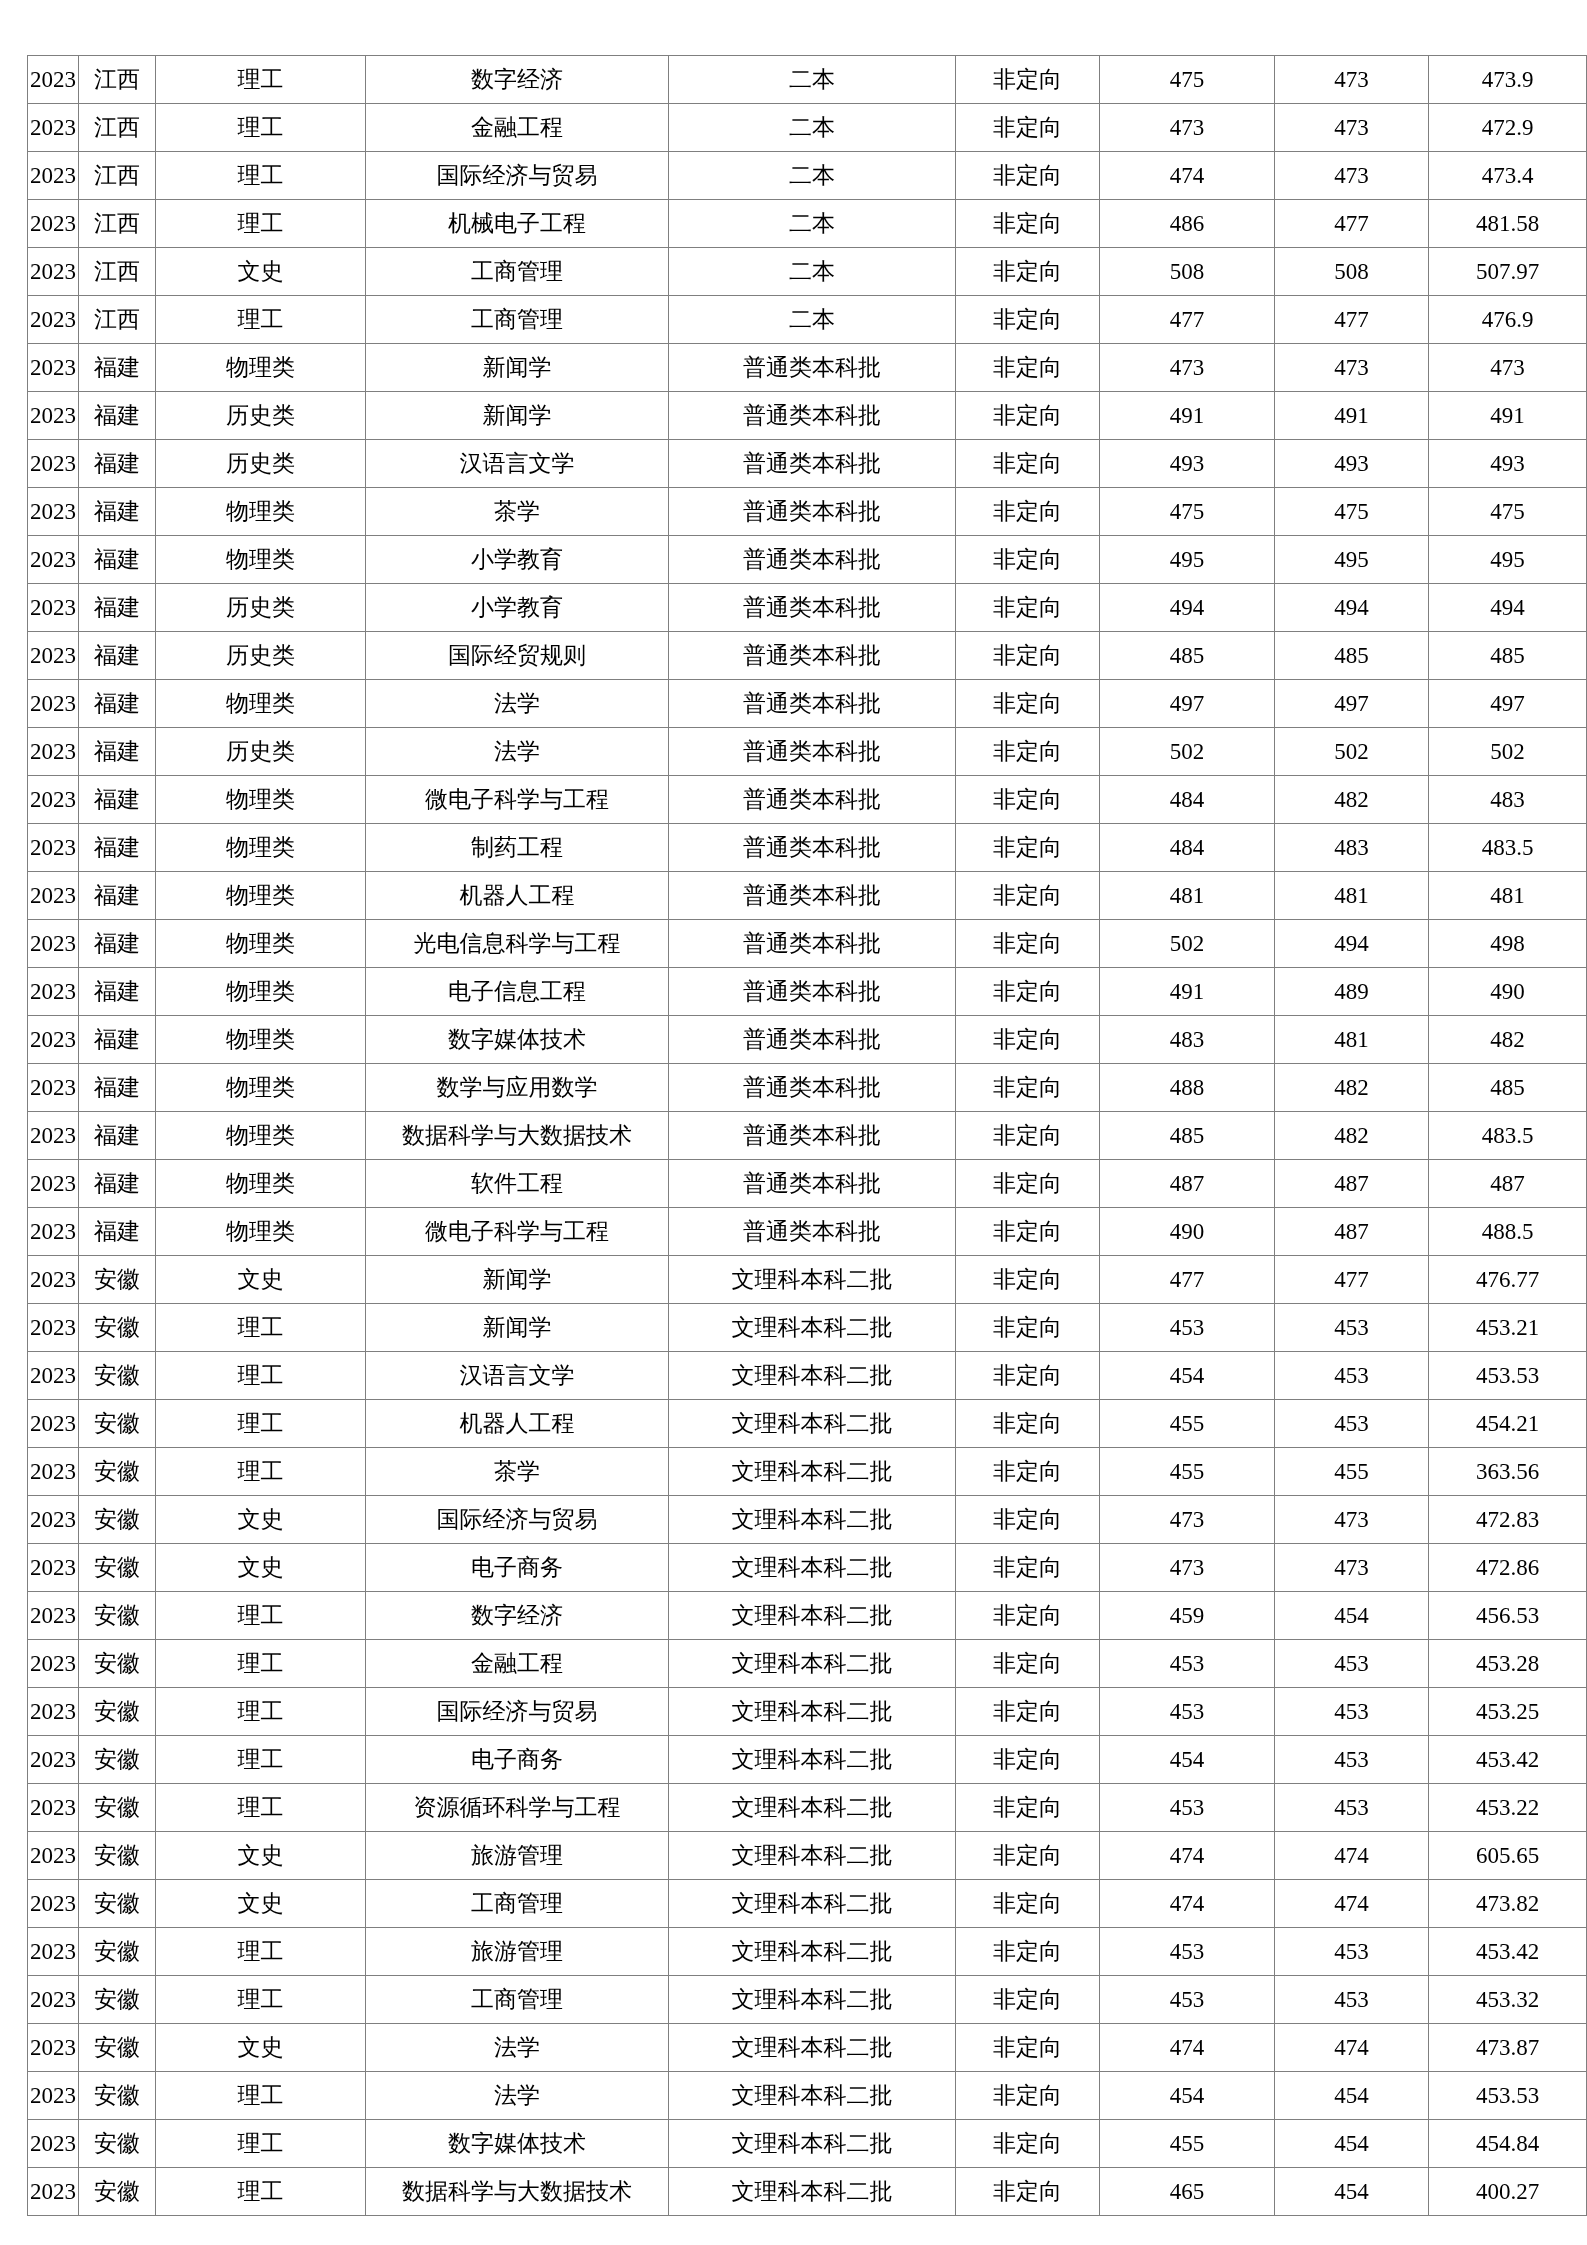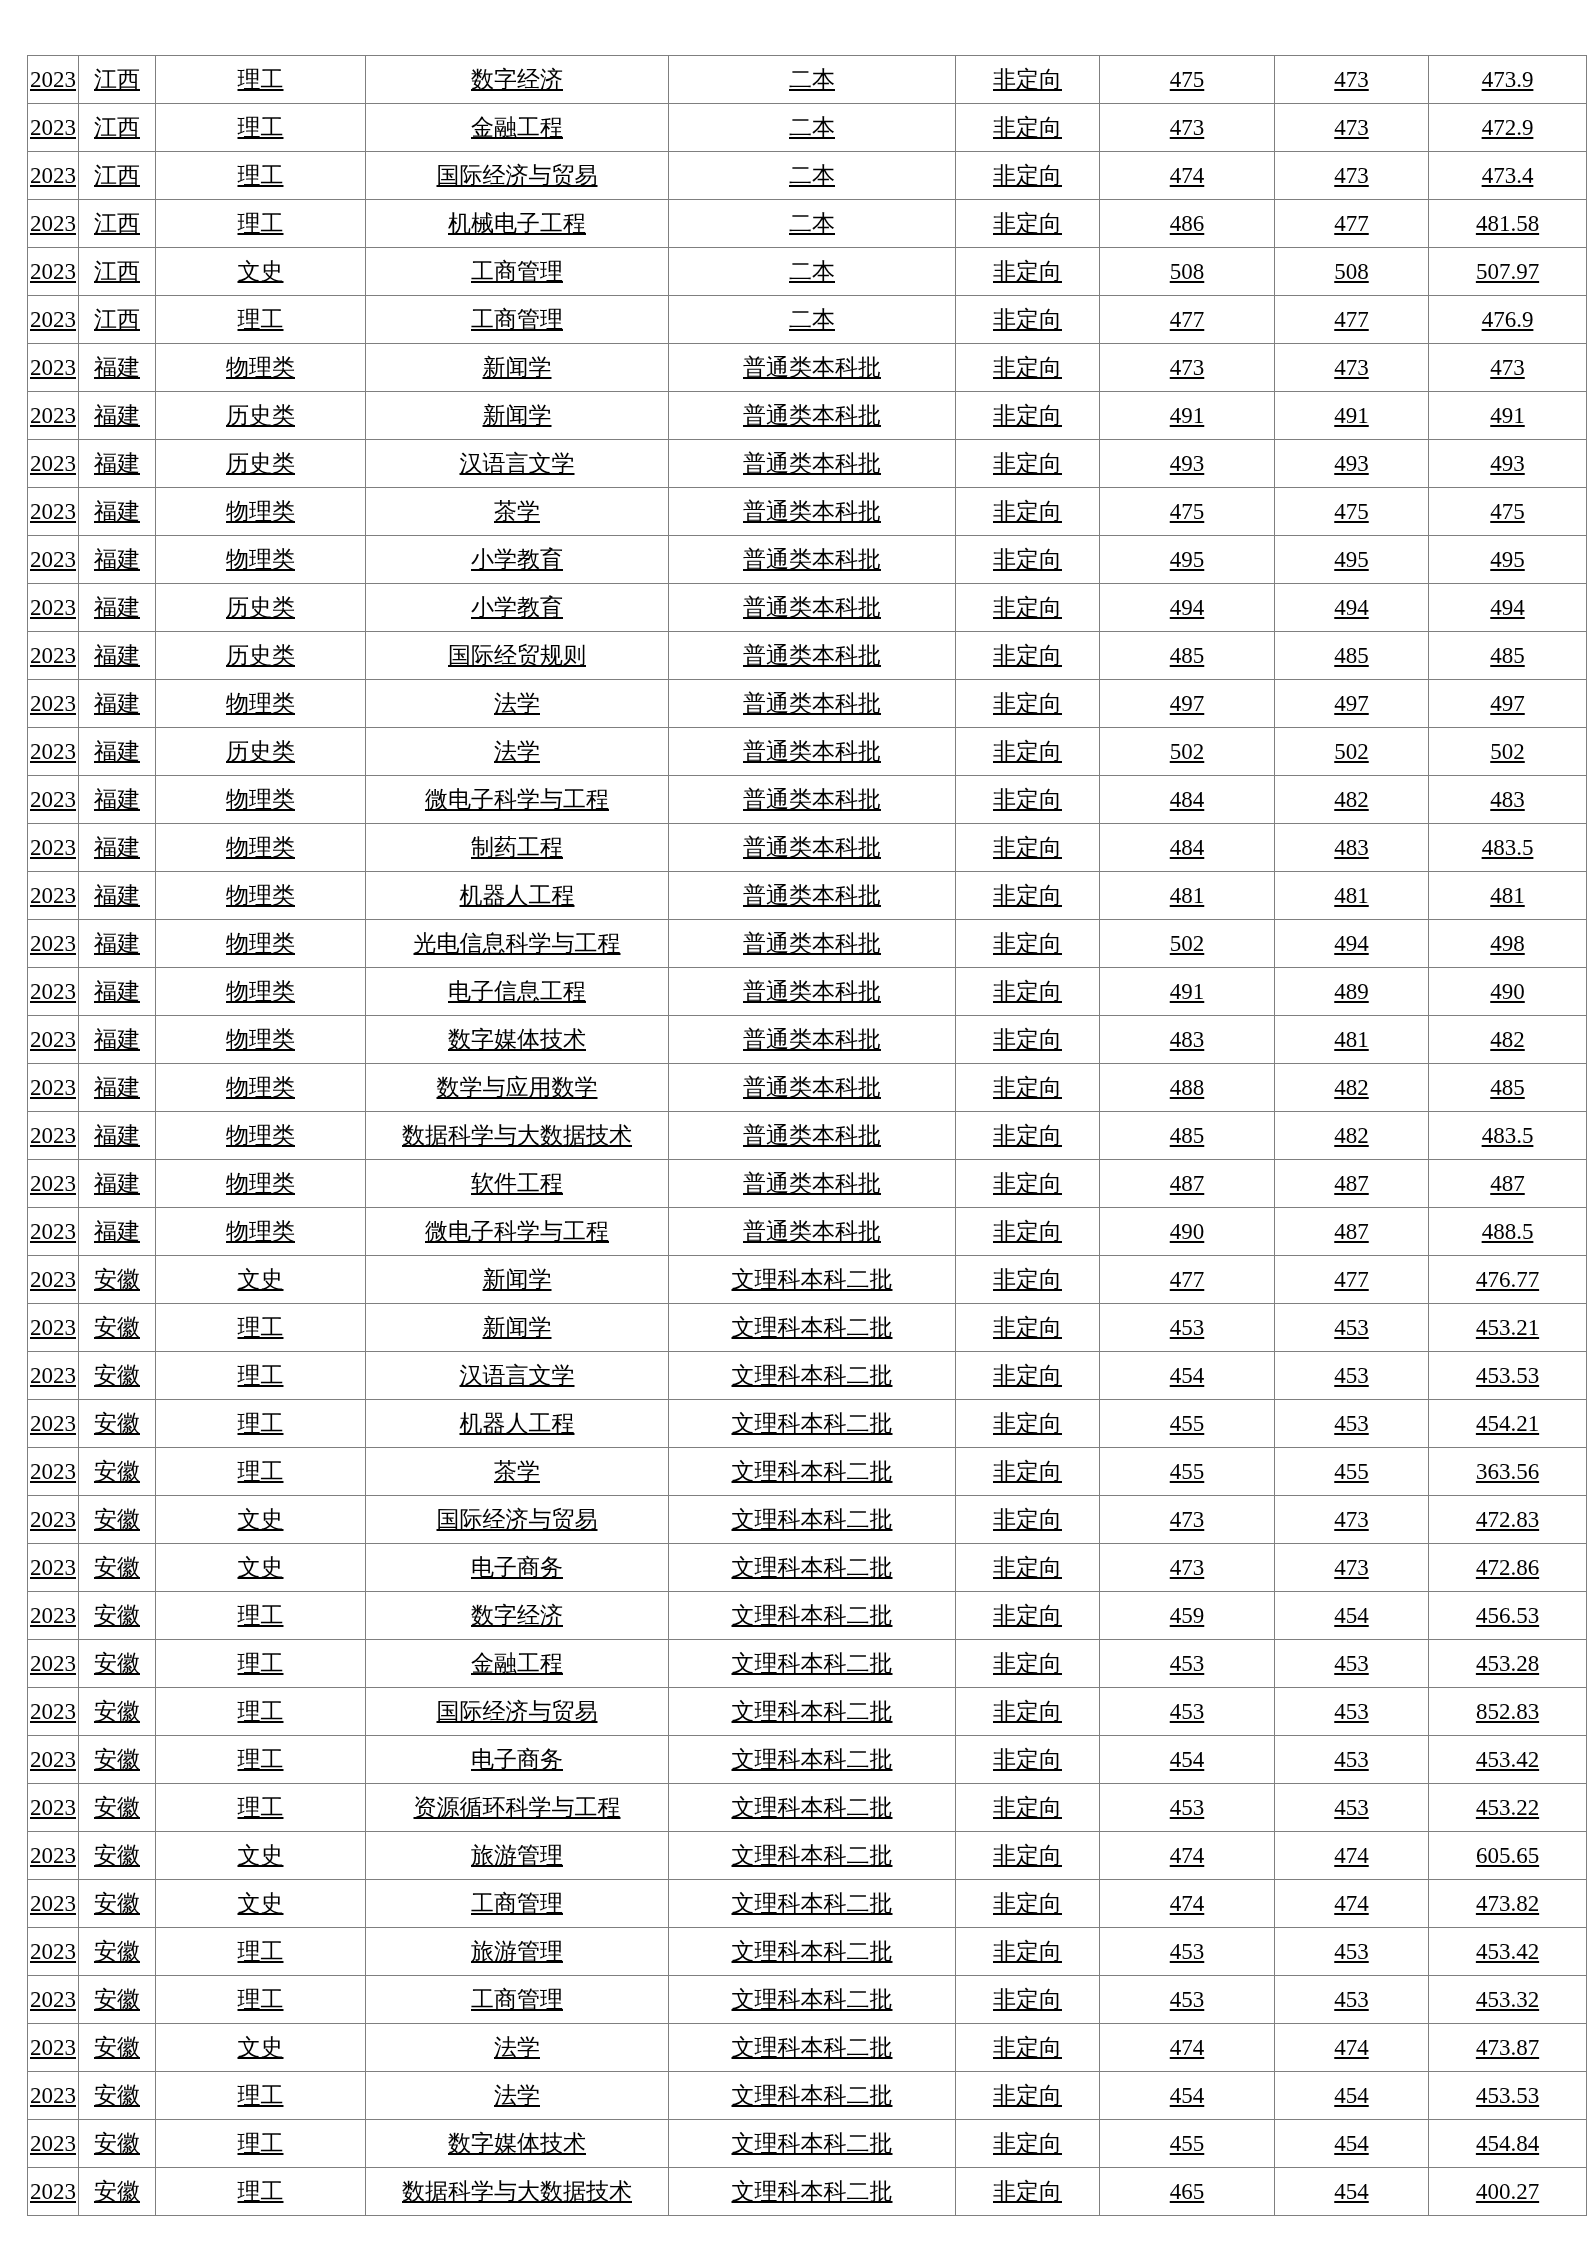--- a/index.html
+++ b/index.html
@@ -14,21 +14,20 @@
     font-family: "Liberation Serif", "DejaVu Serif", serif;
     color: #000000;
   }
   table.scores {
     position: absolute;
     left: 27px;
     top: 55px;
     width: 1559px;
     border-collapse: collapse;
     table-layout: fixed;
-    text-decoration: underline;
   }
   table.scores tr {
     height: 48px;
   }
   table.scores td {
     border: 1px solid #7f7f7f;
     text-align: center;
     vertical-align: middle;
     font-size: 23px;
     line-height: 1;
@@ -429,21 +428,21 @@
       </tr>
       <tr>
         <td>2023</td>
         <td>安徽</td>
         <td>理工</td>
         <td>国际经济与贸易</td>
         <td>文理科本科二批</td>
         <td>非定向</td>
         <td>453</td>
         <td>453</td>
-        <td>852.83</td>
+        <td>453.25</td>
       </tr>
       <tr>
         <td>2023</td>
         <td>安徽</td>
         <td>理工</td>
         <td>电子商务</td>
         <td>文理科本科二批</td>
         <td>非定向</td>
         <td>454</td>
         <td>453</td>

